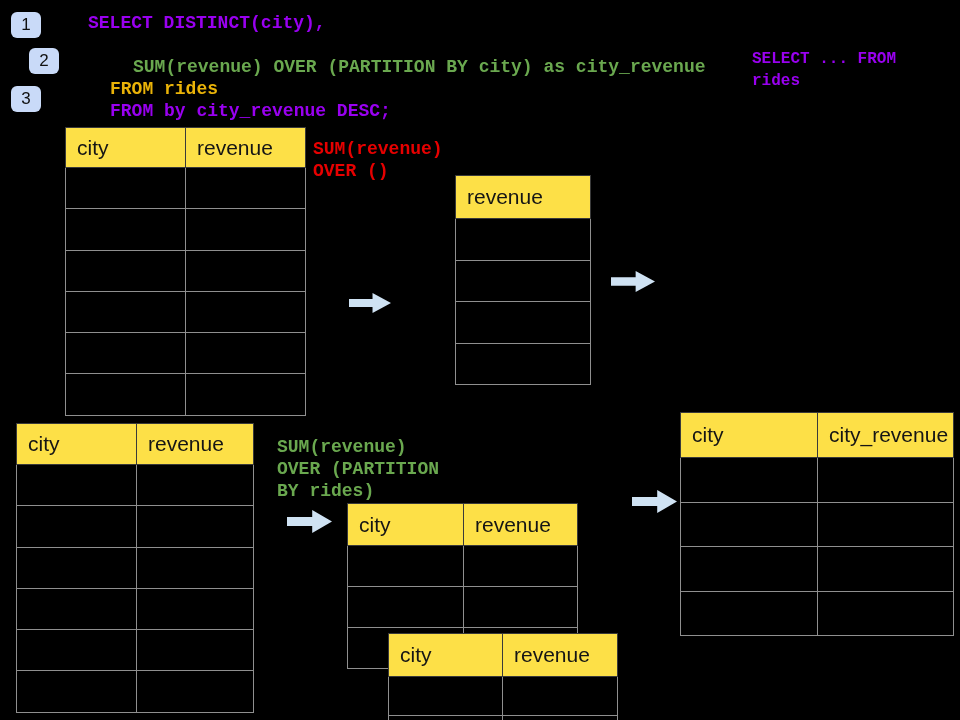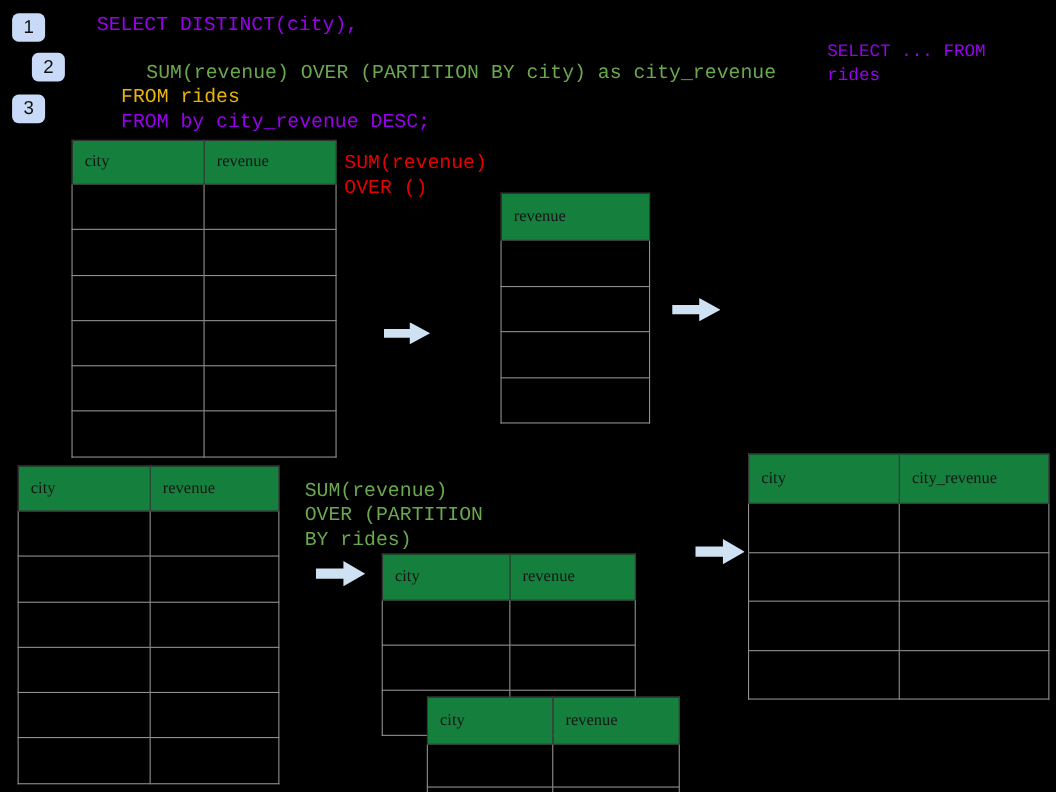--- a/index.html
+++ b/index.html
@@ -1,32 +1,32 @@
 <!DOCTYPE html>
 <html><head>
 <meta charset="utf-8">
 <style>
   html,body{margin:0;padding:0;background:#000;}
   #slide{position:relative;width:960px;height:720px;overflow:hidden;background:#000;
          font-family:"Liberation Sans",sans-serif;}
 
   
   .code{position:absolute;font-family:"Liberation Mono","DejaVu Sans Mono",monospace;
-        font-weight:400;font-size:18px;line-height:22px;white-space:pre;}
-  .code.small{font-size:16px;}
+        font-weight:700;font-size:18px;line-height:22px;white-space:pre;}
+  .code.small{font-size:16px;margin-top:12px;}
 
   
   .badge{position:absolute;width:30px;height:26px;background:#C9DAF8;border-radius:6px;
          color:#111;font-size:17px;display:flex;align-items:center;justify-content:center;}
 
   
   table.tbl{position:absolute;border-collapse:collapse;table-layout:fixed;}
-  table.tbl th{background:#15803d;border:1.5px solid #3A3A3A;color:#151515;
-               font-size:15px;font-weight:400;text-align:left;padding:0 0 0 11px;
-               vertical-align:middle;font-family:Liberation Serif, serif;}
+  table.tbl th{background:#fde047;border:1.5px solid #3A3A3A;color:#151515;
+               font-size:21px;font-weight:400;text-align:left;padding:0 0 0 11px;
+               vertical-align:middle;font-family:Liberation Sans, sans-serif;}
   table.tbl td{border:1px solid #8F8F8F;background:transparent;}
   .t1 thead tr{height:40px}  .t1 tbody tr{height:41.3px}
   .t2 thead tr{height:43px}  .t2 tbody tr{height:41.5px}
   .t3 thead tr{height:41px}  .t3 tbody tr{height:41.3px}
   .t4 thead tr{height:42px}  .t4 tbody tr{height:41px}
   .t5 thead tr{height:43px}  .t5 tbody tr{height:39px}
   .t6 thead tr{height:45px}  .t6 tbody tr{height:44.5px}
 
   
   .arrow{position:absolute;background:#CFE2F3;

